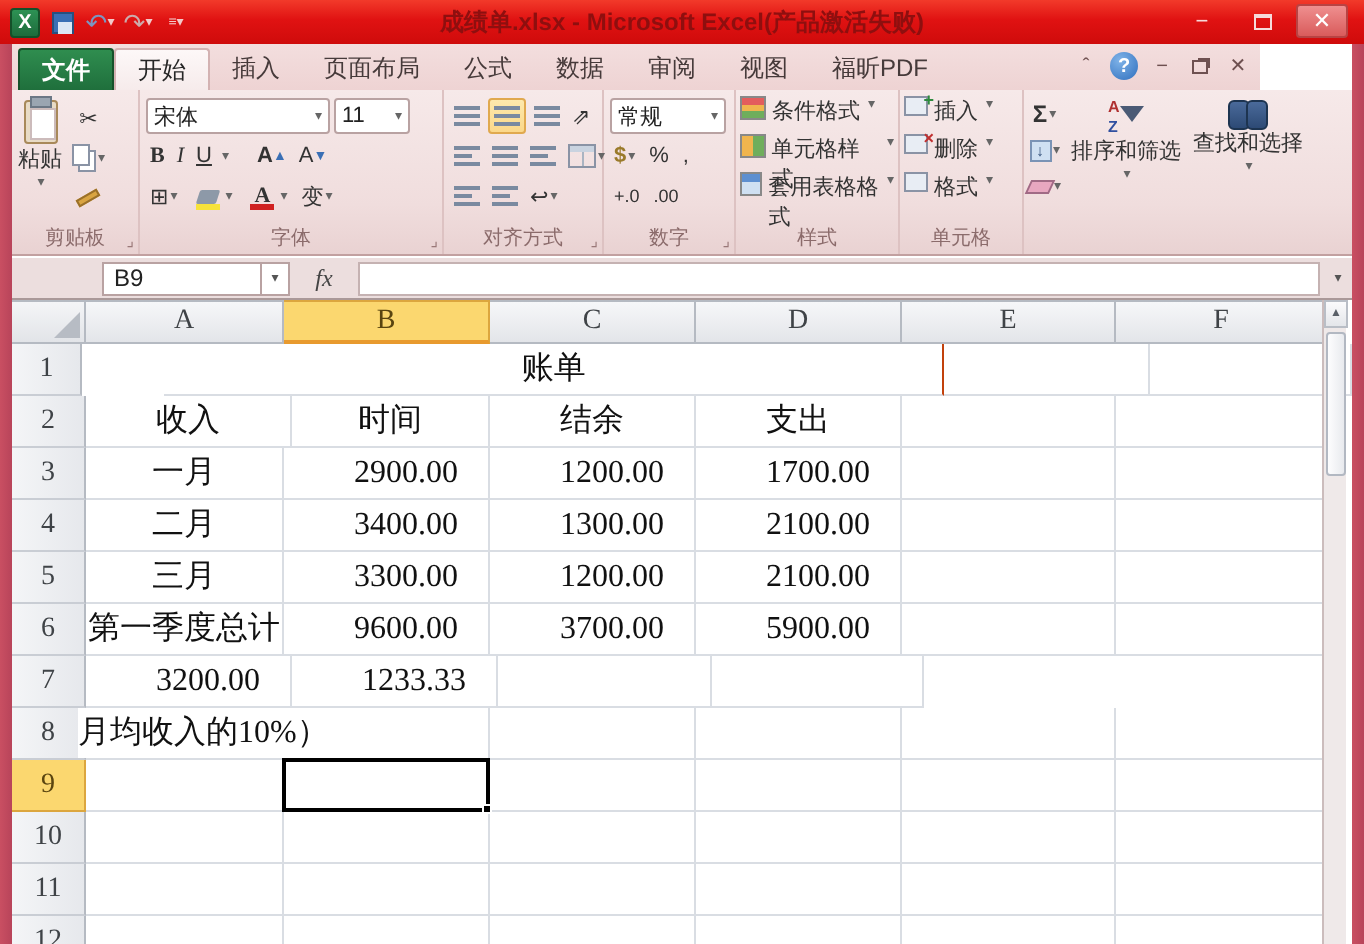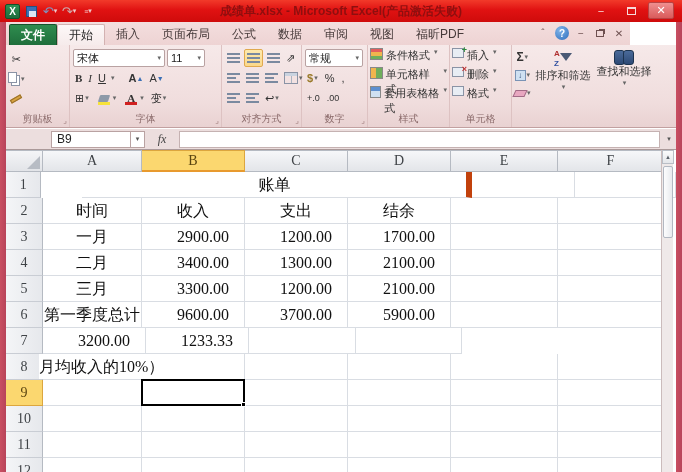--- a/index.html
+++ b/index.html
@@ -94,21 +94,21 @@
   .corner { width:37px; height:22px; background:linear-gradient(180deg,#f4f5f7,#e2e4e8); border:1px solid #b5bac2; border-left:none; position:relative; }
   .corner::after { content:""; position:absolute; right:2px; bottom:2px; width:0; height:0; border-left:13px solid transparent; border-bottom:13px solid #b7bcc4; }
   .chead { height:22px; background:linear-gradient(180deg,#f6f7f9,#e3e5e9); border-right:1px solid #b5bac2; border-top:1px solid #b5bac2; border-bottom:1px solid #b5bac2; display:flex; align-items:center; justify-content:center; font-size:14px; color:#3f4347; font-family:"Liberation Serif",serif; }
   .chead.sel { background:#fbd76f; border-color:#dca63e; border-bottom:2px solid #e89a2e; color:#5a4510; }
   .rows { position:relative; height:300px; overflow:hidden; }
   .grid-row { display:flex; height:26px; }
   .row-header { width:37px; background:linear-gradient(90deg,#f4f5f7,#e6e8ec); border-right:1px solid #b5bac2; border-bottom:1px solid #c9cdd4; display:flex; align-items:center; justify-content:center; font-size:14px; color:#3f4347; font-family:"Liberation Serif",serif; }
   .row-header.sel { background:#fbd76f; border-color:#dca63e; color:#5a4510; }
   .cell { height:26px; border-right:1px solid #d9dde3; border-bottom:1px solid #d9dde3; font-family:"Liberation Serif","DejaVu Serif",serif; font-size:16px; color:#111; display:block; line-height:25px; white-space:nowrap; text-align:center; }
   .cell.num { text-align:right; padding-right:15px; }
-  .cell.merged { border-right:6px solid #c2410c;margin-left:41px; }
+  .cell.merged { border-right:1px solid #c2410c;margin-left:41px; }
   .cell.clipc { overflow:hidden; }
   .cell.spill { overflow:visible; text-align:left; position:relative; z-index:3; }
   .cell.spill span { display:inline-block; background:#fff; margin-left:-4px; padding-right:2px; }
   .selbox { position:absolute; border:2px solid #000; background:transparent; z-index:4; }
   .selhandle { position:absolute; right:-3px; bottom:-3px; width:5px; height:5px; background:#000; border:1px solid #fff; }
 
   
   .vscroll { position:absolute; right:3px; top:0; width:12px; height:322px; background:#efe9e9; border-left:1px solid #cbbcbc; z-index:5; }
   .varrow { width:12px; height:14px; background:linear-gradient(180deg,#fbfbfc,#e4e6ea); border:1px solid #b9bec6; font-size:6px; color:#5a6068; display:flex; align-items:center; justify-content:center; }
   .vthumb { width:10px; height:72px; margin:2px auto 0; background:linear-gradient(90deg,#fdfdfe,#e8eaee); border:1px solid #b2b8c2; border-radius:2px; }
@@ -169,20 +169,25 @@
           <span class="restore-glyph"></span>
         </span>
       <span class="mini-ctl">✕</span>
     </div>
   </div>
 
   <div class="ribbon">
 
     <div class="grp" style="width:64px;">
       <div style="display:flex;">
+        <div class="bigbtn">
+          <span class="clipboard-icon"></span>
+          <span>粘贴</span>
+          <span class="dd">▾</span>
+        </div>
         <div style="display:flex;flex-direction:column;gap:2px;padding-top:2px;">
           <span class="sb">
               <span>✂</span>
             </span>
           <span class="sb">
               <span class="copy-glyph"></span>
               <span class="dd">▾</span>
             </span>
           <span class="sb">
               <span class="brush-glyph"></span>
@@ -428,24 +433,24 @@
       </div>
     <div class="rows">
         <div class="grid-row">
           <div class="row-header">1</div>
           <div class="cell merged" style="width: 408px;">账单</div>
           <div class="cell" style="width: 107px;"></div>
           <div class="cell" style="width: 106px;"></div>
         </div>
         <div class="grid-row">
           <div class="row-header">2</div>
+          <div class="cell" style="width: 103px;"><span>收入</span></div>
           <div class="cell" style="width: 99px;"><span>时间</span></div>
-          <div class="cell" style="width: 103px;"><span>收入</span></div>
+          <div class="cell" style="width: 103px;"><span>结余</span></div>
           <div class="cell" style="width: 103px;"><span>支出</span></div>
-          <div class="cell" style="width: 103px;"><span>结余</span></div>
           <div class="cell" style="width: 107px;"><span></span></div>
           <div class="cell" style="width: 106px;"><span></span></div>
         </div>
         <div class="grid-row">
           <div class="row-header">3</div>
           <div class="cell" style="width: 99px;"><span>一月</span></div>
           <div class="cell num" style="width: 103px;"><span>2900.00</span></div>
           <div class="cell num" style="width: 103px;"><span>1200.00</span></div>
           <div class="cell num" style="width: 103px;"><span>1700.00</span></div>
           <div class="cell" style="width: 107px;"><span></span></div>

